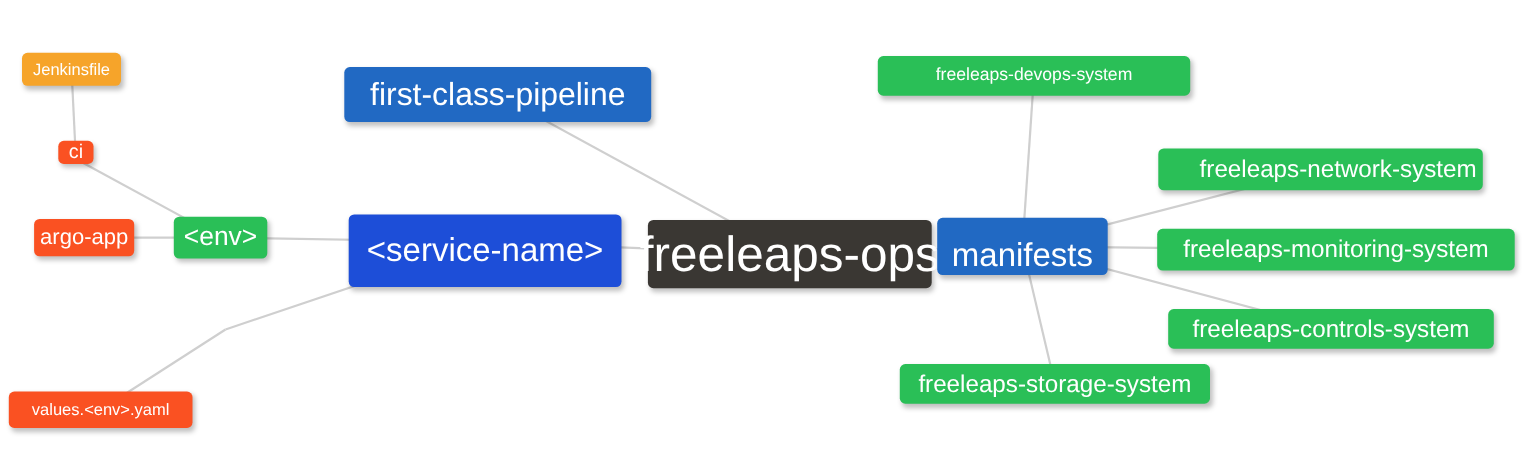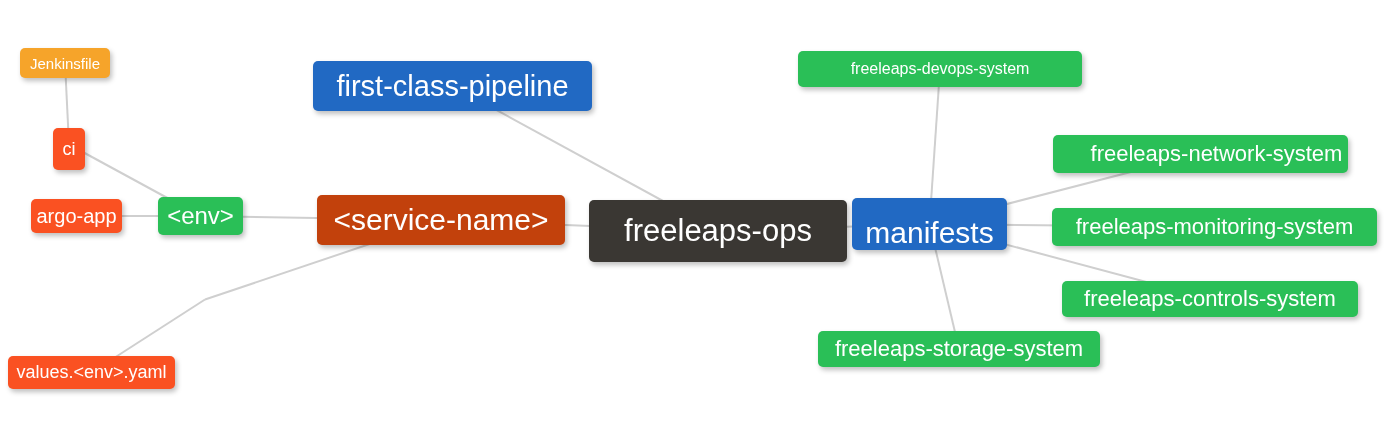--- a/index.html
+++ b/index.html
@@ -56,39 +56,39 @@
       <line x1="718" y1="208" x2="929.5" y2="201" stroke="#cfcfcf" stroke-width="2"></line>
       <line x1="929.5" y1="201" x2="940" y2="46" stroke="#cfcfcf" stroke-width="2"></line>
       <line x1="929.5" y1="201" x2="1200.5" y2="131" stroke="#cfcfcf" stroke-width="2"></line>
       <line x1="929.5" y1="201" x2="1214.5" y2="204" stroke="#cfcfcf" stroke-width="2"></line>
       <line x1="929.5" y1="201" x2="1210" y2="276" stroke="#cfcfcf" stroke-width="2"></line>
       <line x1="929.5" y1="201" x2="959" y2="326" stroke="#cfcfcf" stroke-width="2"></line>
     </svg>
     <div class="node" style="left: 20px; top: 25px; width: 90px; height: 30px; background: rgb(246, 164, 42); font-size: 15px;">
       <span>Jenkinsfile</span>
     </div>
-    <div class="node" style="left: 53px; top: 105px; width: 32px; height: 42px; background: rgb(250, 81, 34); font-size: 18px;">
+    <div class="node" style="left: 53px; top: 105px; width: 32px; height: 21px; background: rgb(250, 81, 34); font-size: 18px;">
       <span>ci</span>
     </div>
     <div class="node" style="left: 31px; top: 176px; width: 91px; height: 34px; background: rgb(250, 81, 34); font-size: 20px;">
       <span>argo-app</span>
     </div>
     <div class="node" style="left: 158px; top: 174px; width: 85px; height: 38px; background: rgb(42, 191, 87); font-size: 24px;">
       <span>&lt;env&gt;</span>
     </div>
-    <div class="node" style="left: 8px; top: 333px; width: 167px; height: 33px; background: rgb(250, 81, 34); font-size: 18px;">
+    <div class="node" style="left: 8px; top: 333px; width: 167px; height: 33px; background: rgb(250, 81, 34); font-size: 15px;">
       <span>values.&lt;env&gt;.yaml</span>
     </div>
-    <div class="node" style="left: 317px; top: 172px; width: 248px; height: 50px; background: #c2410c; font-size: 30px;">
+    <div class="node" style="left: 317px; top: 172px; width: 248px; height: 66px; background: #1d4ed8; font-size: 30px;">
       <span>&lt;service-name&gt;</span>
     </div>
     <div class="node" style="left: 313px; top: 38px; width: 279px; height: 50px; background: rgb(33, 105, 195); font-size: 29px;">
       <span>first-class-pipeline</span>
     </div>
-    <div class="node" style="left: 589px; top: 177px; width: 258px; height: 62px; background: rgb(58, 55, 51); font-size: 31px; text-align: right;">
+    <div class="node" style="left: 589px; top: 177px; width: 258px; height: 62px; background: rgb(58, 55, 51); font-size: 45px; text-align: right;">
       <span>freeleaps-ops</span>
     </div>
     <div class="node" style="left: 852px; top: 175px; width: 155px; height: 52px; background: rgb(33, 105, 195); font-size: 30px; align-items: flex-end;">
       <span>manifests</span>
     </div>
     <div class="node" style="left: 798px; top: 28px; width: 284px; height: 36px; background: rgb(42, 191, 87); font-size: 16px;">
       <span>freeleaps-devops-system</span>
     </div>
     <div class="node" style="left: 1053px; top: 112px; width: 295px; height: 38px; background: rgb(42, 191, 87); font-size: 22px; padding-left: 32px;">
       <span>freeleaps-network-system</span>

